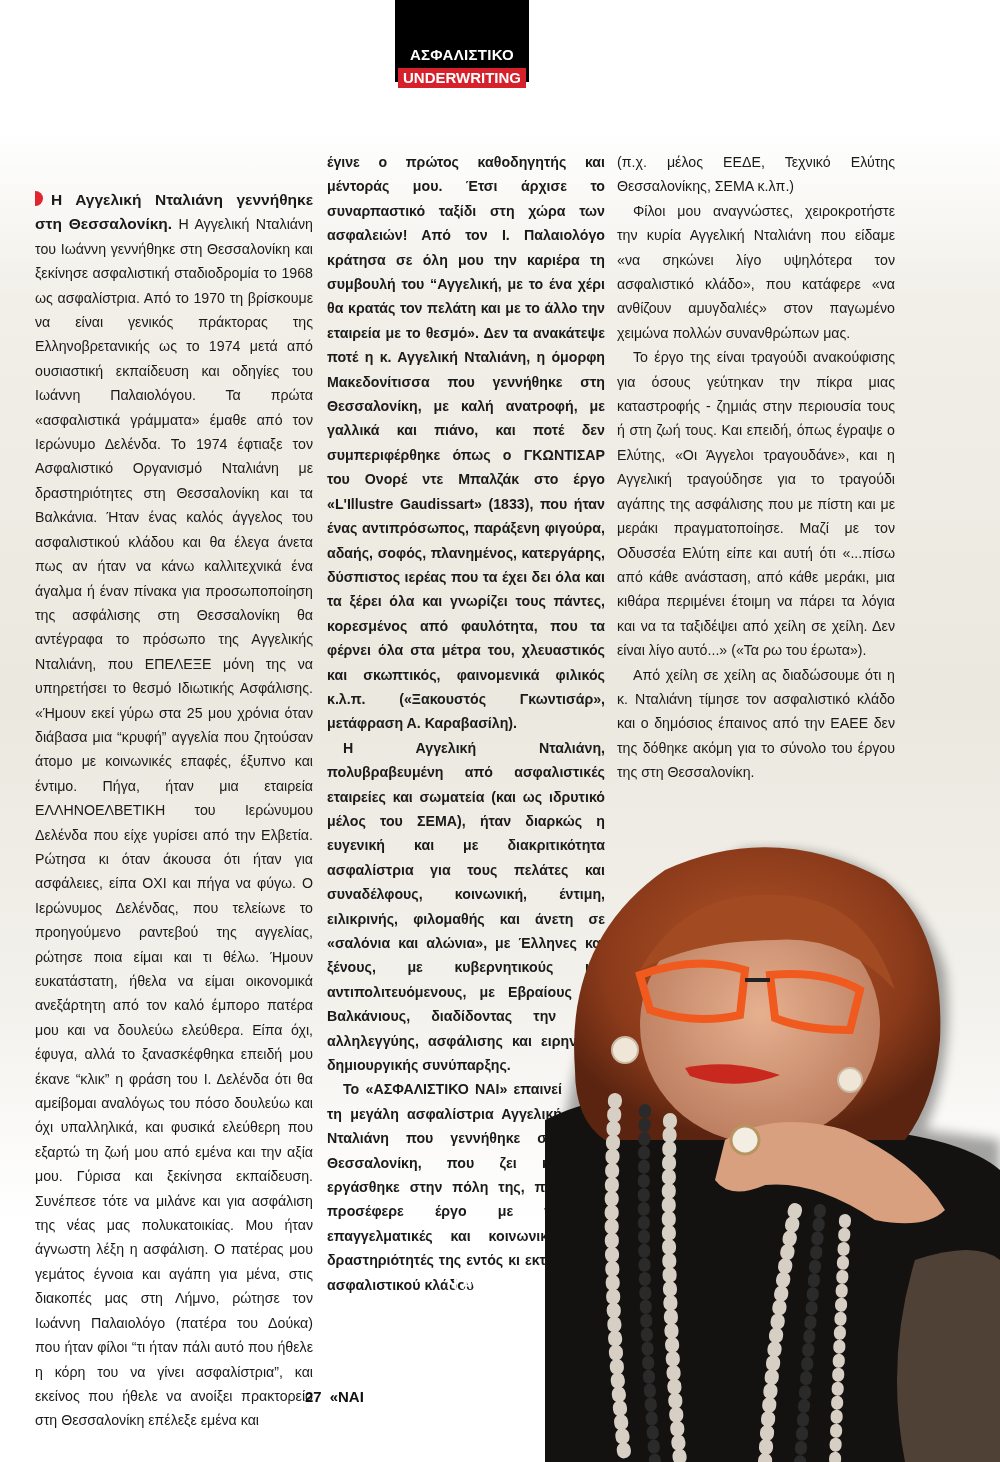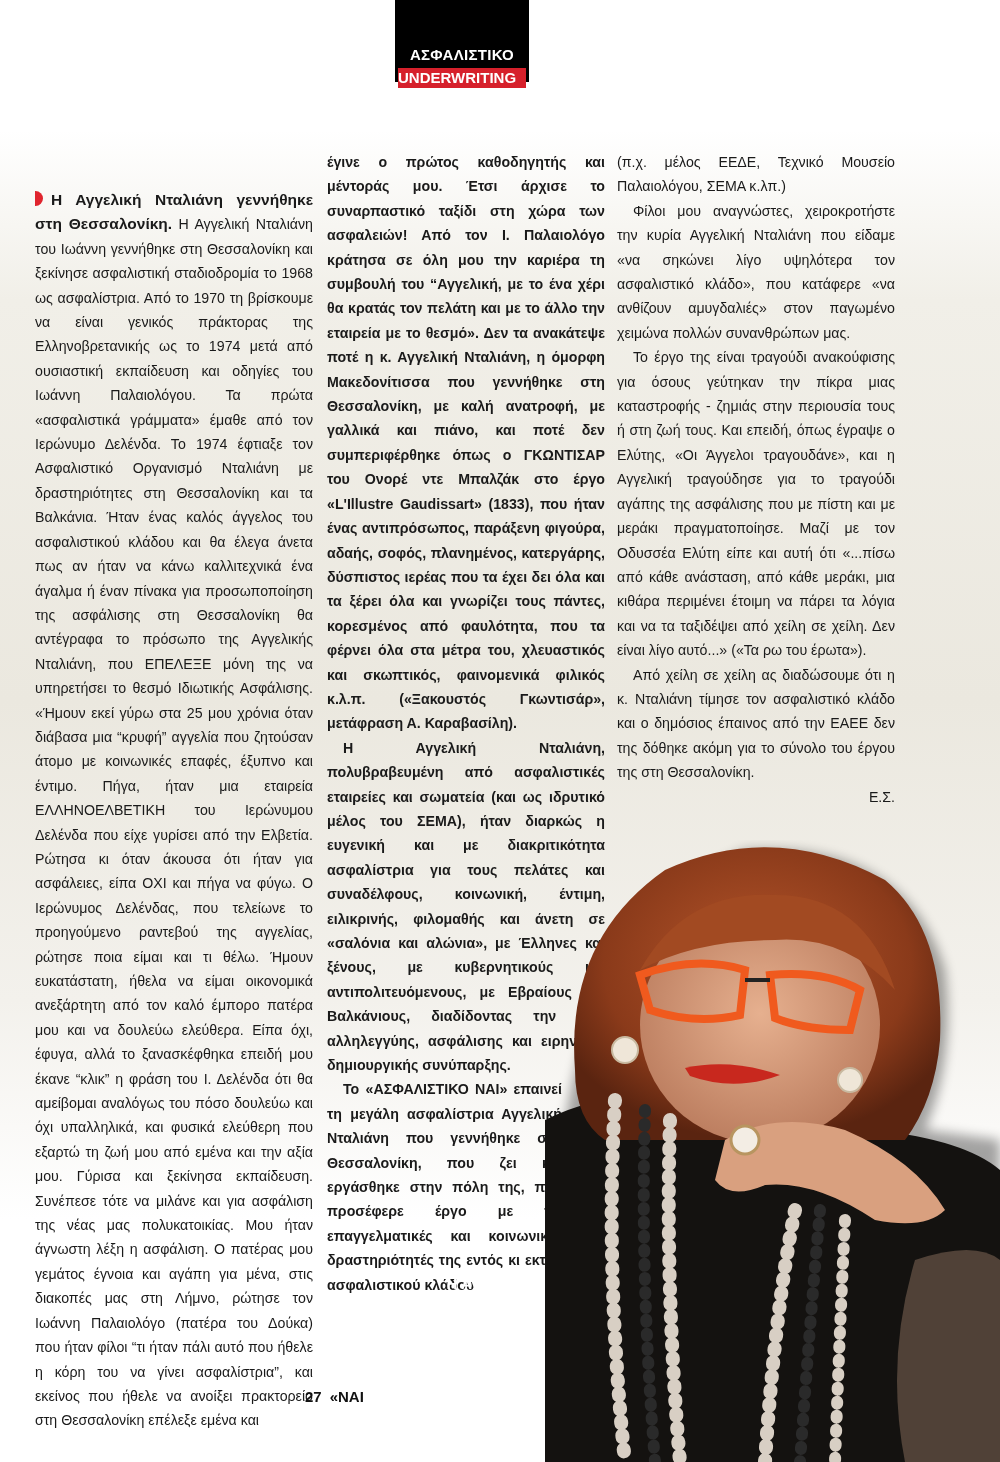--- a/index.html
+++ b/index.html
@@ -10,21 +10,21 @@
   }
   .section-tab {
     position:absolute; left:395px; top:0; width:134px; height:82px; background:#000;
   }
   .section-tab .gr {
     position:absolute; left:0; right:0; top:46px; text-align:center; color:#fff;
     font-weight:bold; font-size:15px; letter-spacing:0.3px;
   }
   .section-tab .en {
     position:absolute; left:3px; right:3px; top:68px; height:20px; background:#d6202b; color:#fff;
-    text-align:left; font-weight:bold; font-size:15px; line-height:20px;
+    text-align:center; font-weight:bold; font-size:15px; line-height:20px;
   }
   .col {
     position:absolute; top:150px; width:278px;
     font-size:14.2px; line-height:24.4px; color:#1a1a1a; text-align:justify;
   }
   .col p { margin:0; }
   .col p.indent { text-indent:16px; }
   .col1 { left:35px;margin-top:38px; }
   .col2 { left:327px;font-weight:bold; }
   .col3 { left:617px; }
@@ -58,25 +58,24 @@
   <p><span class="bullet"></span><span class="lead">Η Αγγελική Νταλιάνη γεννήθηκε στη Θεσσαλονίκη.</span> <span>Η Αγγελική Νταλιάνη του Ιωάννη γεννήθηκε στη Θεσσαλονίκη και ξεκίνησε ασφαλιστική σταδιοδρομία το 1968 ως ασφαλίστρια. Από το 1970 τη βρίσκουμε να είναι γενικός πράκτορας της Ελληνοβρετανικής ως το 1974 μετά από ουσιαστική εκπαίδευση και οδηγίες του Ιωάννη Παλαιολόγου. Τα πρώτα «ασφαλιστικά γράμματα» έμαθε από τον Ιερώνυμο Δελένδα. Το 1974 έφτιαξε τον Ασφαλιστικό Οργανισμό Νταλιάνη με δραστηριότητες στη Θεσσαλονίκη και τα Βαλκάνια. Ήταν ένας καλός άγγελος του ασφαλιστικού κλάδου και θα έλεγα άνετα πως αν ήταν να κάνω καλλιτεχνικά ένα άγαλμα ή έναν πίνακα για προσωποποίηση της ασφάλισης στη Θεσσαλονίκη θα αντέγραφα το πρόσωπο της Αγγελικής Νταλιάνη, που ΕΠΕΛΕΞΕ μόνη της να υπηρετήσει το θεσμό Ιδιωτικής Ασφάλισης. «Ήμουν εκεί γύρω στα 25 μου χρόνια όταν διάβασα μια “κρυφή” αγγελία που ζητούσαν άτομο με κοινωνικές επαφές, έξυπνο και έντιμο. Πήγα, ήταν μια εταιρεία ΕΛΛΗΝΟΕΛΒΕΤΙΚΗ του Ιερώνυμου Δελένδα που είχε γυρίσει από την Ελβετία. Ρώτησα κι όταν άκουσα ότι ήταν για ασφάλειες, είπα ΟΧΙ και πήγα να φύγω. Ο Ιερώνυμος Δελένδας, που τελείωνε το προηγούμενο ραντεβού της αγγελίας, ρώτησε ποια είμαι και τι θέλω. Ήμουν ευκατάστατη, ήθελα να είμαι οικονομικά ανεξάρτητη από τον καλό έμπορο πατέρα μου και να δουλεύω ελεύθερα. Είπα όχι, έφυγα, αλλά το ξανασκέφθηκα επειδή μου έκανε “κλικ” η φράση του Ι. Δελένδα ότι θα αμείβομαι αναλόγως του πόσο δουλεύω και όχι υπαλληλικά, και φυσικά ελεύθερη που εξαρτώ τη ζωή μου από εμένα και την αξία μου. Γύρισα και ξεκίνησα εκπαίδευση. Συνέπεσε τότε να μιλάνε και για ασφάλιση της νέας μας πολυκατοικίας. Μου ήταν άγνωστη λέξη η ασφάλιση. Ο πατέρας μου γεμάτος έγνοια και αγάπη για μένα, στις διακοπές μας στη Λήμνο, ρώτησε τον Ιωάννη Παλαιολόγο (πατέρα του Δούκα) που ήταν φίλοι “τι ήταν πάλι αυτό που ήθελε η κόρη του να γίνει ασφαλίστρια”, και εκείνος που ήθελε να ανοίξει πρακτορείο στη Θεσσαλονίκη επέλεξε εμένα και</span></p>
 </div>
 
 <div class="col col2">
   <p>έγινε ο πρώτος καθοδηγητής και μέντοράς μου. Έτσι άρχισε το συναρπαστικό ταξίδι στη χώρα των ασφαλειών! Από τον Ι. Παλαιολόγο κράτησα σε όλη μου την καριέρα τη συμβουλή του “Αγγελική, με το ένα χέρι θα κρατάς τον πελάτη και με το άλλο την εταιρεία με το θεσμό». Δεν τα ανακάτεψε ποτέ η κ. Αγγελική Νταλιάνη, η όμορφη Μακεδονίτισσα που γεννήθηκε στη Θεσσαλονίκη, με καλή ανατροφή, με γαλλικά και πιάνο, και ποτέ δεν συμπεριφέρθηκε όπως ο ΓΚΩΝΤΙΣΑΡ του Ονορέ ντε Μπαλζάκ στο έργο «L'Illustre Gaudissart» (1833), που ήταν ένας αντιπρόσωπος, παράξενη φιγούρα, αδαής, σοφός, πλανημένος, κατεργάρης, δύσπιστος ιερέας που τα έχει δει όλα και τα ξέρει όλα και γνωρίζει τους πάντες, κορεσμένος από φαυλότητα, που τα φέρνει όλα στα μέτρα του, χλευαστικός και σκωπτικός, φαινομενικά φιλικός κ.λ.π. («Ξακουστός Γκωντισάρ», μετάφραση Α. Καραβασίλη).</p>
   <p class="indent">Η Αγγελική Νταλιάνη, πολυβραβευμένη από ασφαλιστικές εταιρείες και σωματεία (και ως ιδρυτικό μέλος του ΣΕΜΑ), ήταν διαρκώς η ευγενική και με διακριτικότητα ασφαλίστρια για τους πελάτες και συναδέλφους, κοινωνική, έντιμη, ειλικρινής, φιλομαθής και άνετη σε «σαλόνια και αλώνια», με Έλληνες και ξένους, με κυβερνητικούς και αντιπολιτευόμενους, με Εβραίους και Βαλκάνιους, διαδίδοντας την ιδέα αλληλεγγύης, ασφάλισης και ειρηνικής δημιουργικής συνύπαρξης.</p>
   <p class="indent" style="width:235px;">Το «ΑΣΦΑΛΙΣΤΙΚΟ ΝΑΙ» επαινεί τη μεγάλη ασφαλίστρια Αγγελική Νταλιάνη που γεννήθηκε στη Θεσσαλονίκη, που ζει και εργάσθηκε στην πόλη της, που προσέφερε έργο με τις επαγγελματικές και κοινωνικές δραστηριότητές της εντός κι εκτός ασφαλιστικού κλάδου</p>
 </div>
 
 <div class="col col3">
-  <p>(π.χ. μέλος ΕΕΔΕ, Τεχνικό Μουσείο Παλαιολόγου, ΣΕΜΑ κ.λπ.)</p>
+  <p>(π.χ. μέλος ΕΕΔΕ, Τεχνικό Ελύτης Θεσσαλονίκης, ΣΕΜΑ κ.λπ.)</p>
   <p class="indent">Φίλοι μου αναγνώστες, χειροκροτήστε την κυρία Αγγελική Νταλιάνη που είδαμε «να σηκώνει λίγο υψηλότερα τον ασφαλιστικό κλάδο», που κατάφερε «να ανθίζουν αμυγδαλιές» στον παγωμένο χειμώνα πολλών συνανθρώπων μας.</p>
   <p class="indent">Το έργο της είναι τραγούδι ανακούφισης για όσους γεύτηκαν την πίκρα μιας καταστροφής - ζημιάς στην περιουσία τους ή στη ζωή τους. Και επειδή, όπως έγραψε ο Ελύτης, «Οι Άγγελοι τραγουδάνε», και η Αγγελική τραγούδησε για το τραγούδι αγάπης της ασφάλισης που με πίστη και με μεράκι πραγματοποίησε. Μαζί με τον Οδυσσέα Ελύτη είπε και αυτή ότι «...πίσω από κάθε ανάσταση, από κάθε μεράκι, μια κιθάρα περιμένει έτοιμη να πάρει τα λόγια και να τα ταξιδέψει από χείλη σε χείλη. Δεν είναι λίγο αυτό...» («Τα ρω του έρωτα»).</p>
   <p class="indent">Από χείλη σε χείλη ας διαδώσουμε ότι η κ. Νταλιάνη τίμησε τον ασφαλιστικό κλάδο και ο δημόσιος έπαινος από την ΕΑΕΕ δεν της δόθηκε ακόμη για το σύνολο του έργου της στη Θεσσαλονίκη.</p>
-  <p class="signature">Ε.Σ.</p>
 </div>
 
 <div class="photo">
   <svg width="455" height="622" viewBox="0 0 455 622">
     <defs>
       <radialGradient id="hair" cx="50%" cy="40%" r="60%">
         <stop offset="0%" stop-color="#b5552a"></stop>
         <stop offset="70%" stop-color="#8a3a1a"></stop>
         <stop offset="100%" stop-color="#5a2410"></stop>
       </radialGradient>

